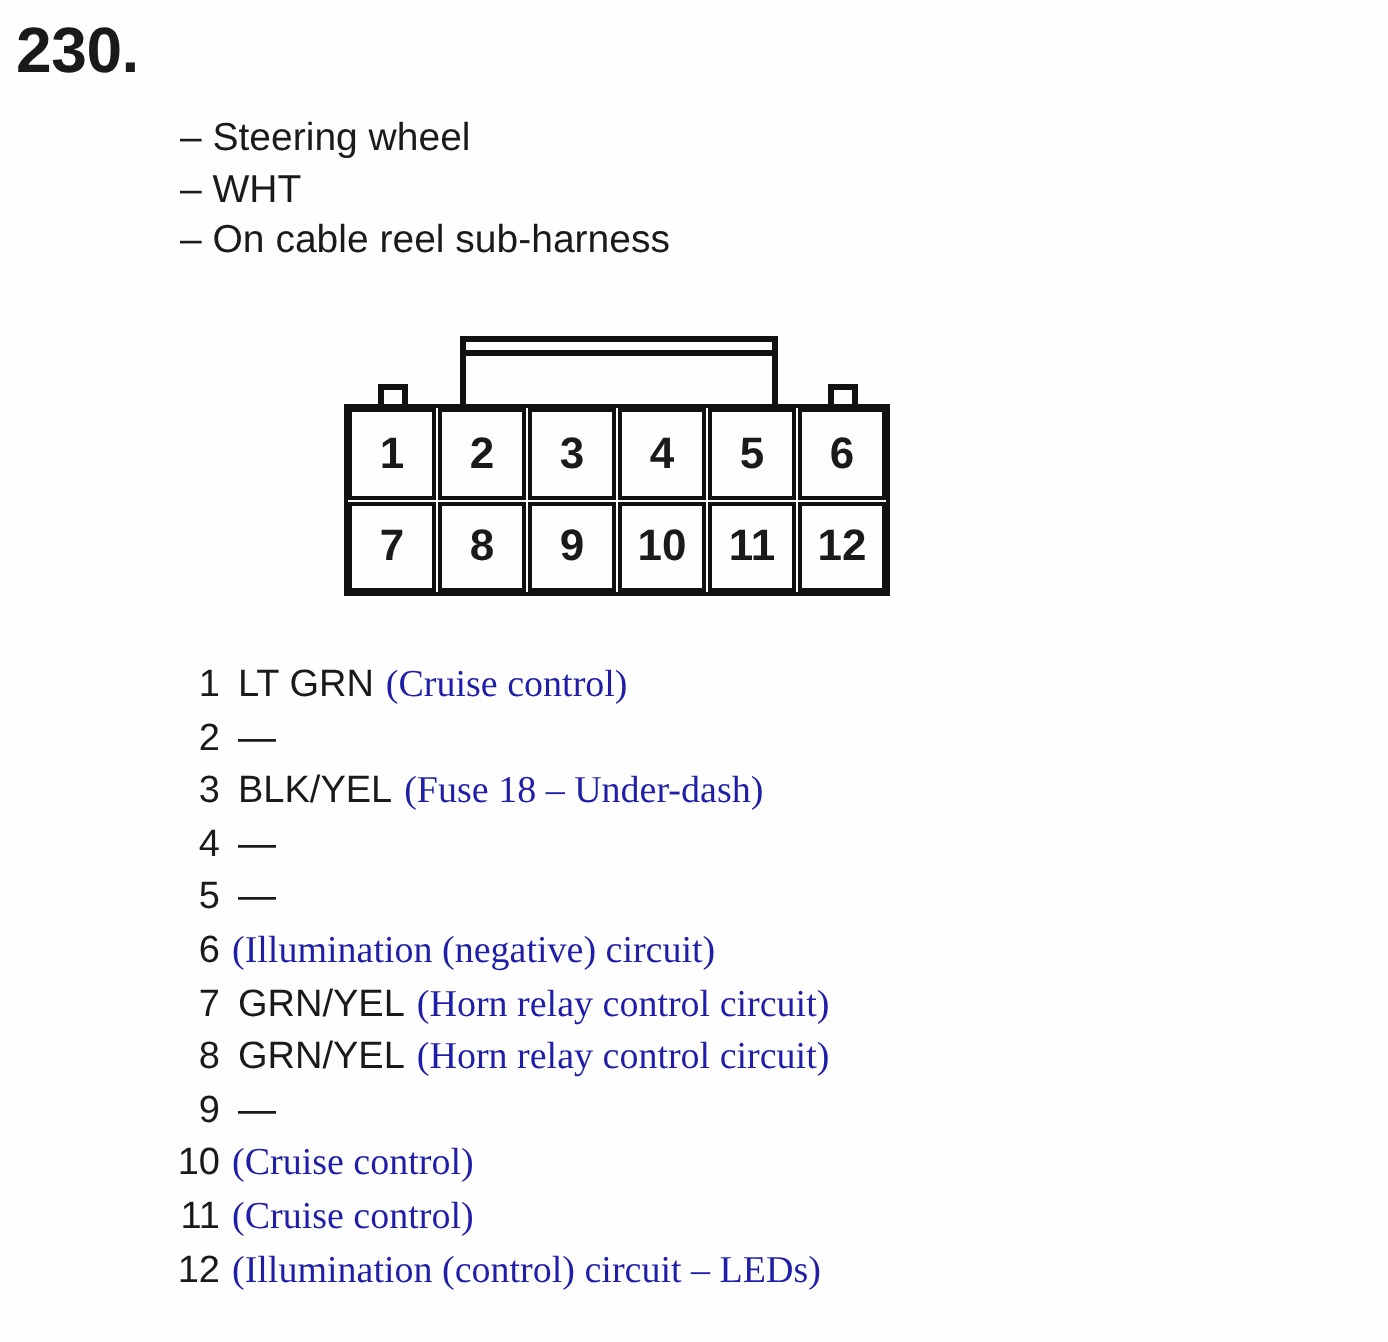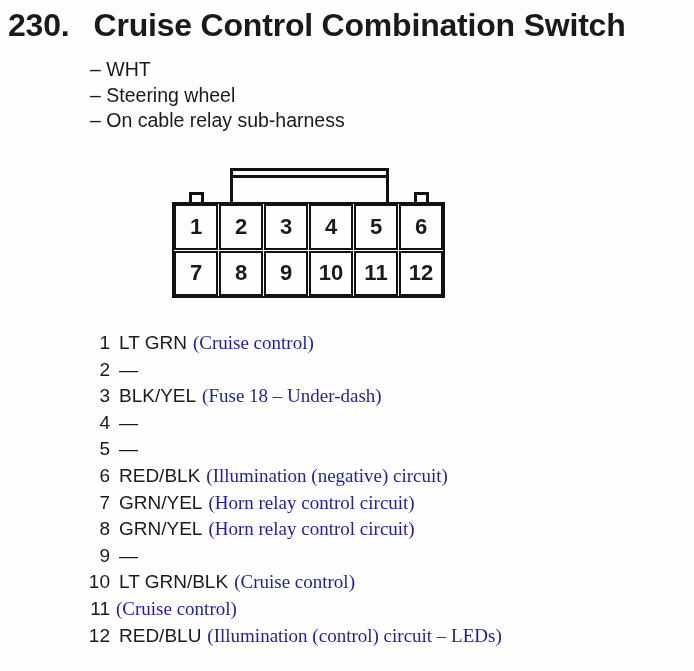--- a/index.html
+++ b/index.html
@@ -120,27 +120,26 @@
   .pin-wire { margin-left: 9px; }
   .pin-circuit { margin-left: 6px; color: var(--blue); font-family: Liberation Serif, serif; }
 </style>
 </head>
 <body>
 
 <div class="page">
 
   <h1 class="title">
     <span>230.</span>
-    <span>Cruise Control Combination Switch</span>
   </h1>
 
   <div class="bullets">
+      <div class="bullet">– Steering wheel</div>
       <div class="bullet">– WHT</div>
-      <div class="bullet">– Steering wheel</div>
-      <div class="bullet">– On cable relay sub-harness</div>
+      <div class="bullet">– On cable reel sub-harness</div>
     </div>
 
   <div class="connector">
     <div class="tab">
       <div class="tab-line"></div>
     </div>
     <div class="bump bump-l"></div>
     <div class="bump bump-r"></div>
     <div class="body-grid">
         <div class="cell">1</div>
@@ -179,47 +178,44 @@
         <span class="pin-wire">—</span>
         <span class="pin-circuit"></span>
       </div>
       <div class="pin-row">
         <span class="pin-num">5</span>
         <span class="pin-wire">—</span>
         <span class="pin-circuit"></span>
       </div>
       <div class="pin-row">
         <span class="pin-num">6</span>
-        <span class="pin-wire">RED/BLK</span>
         <span class="pin-circuit">(Illumination (negative) circuit)</span>
       </div>
       <div class="pin-row">
         <span class="pin-num">7</span>
         <span class="pin-wire">GRN/YEL</span>
         <span class="pin-circuit">(Horn relay control circuit)</span>
       </div>
       <div class="pin-row">
         <span class="pin-num">8</span>
         <span class="pin-wire">GRN/YEL</span>
         <span class="pin-circuit">(Horn relay control circuit)</span>
       </div>
       <div class="pin-row">
         <span class="pin-num">9</span>
         <span class="pin-wire">—</span>
         <span class="pin-circuit"></span>
       </div>
       <div class="pin-row">
         <span class="pin-num">10</span>
-        <span class="pin-wire">LT GRN/BLK</span>
         <span class="pin-circuit">(Cruise control)</span>
       </div>
       <div class="pin-row">
         <span class="pin-num">11</span>
         <span class="pin-circuit">(Cruise control)</span>
       </div>
       <div class="pin-row">
         <span class="pin-num">12</span>
-        <span class="pin-wire">RED/BLU</span>
         <span class="pin-circuit">(Illumination (control) circuit – LEDs)</span>
       </div>
     </div>
 
 </div>
 
 </body></html>

